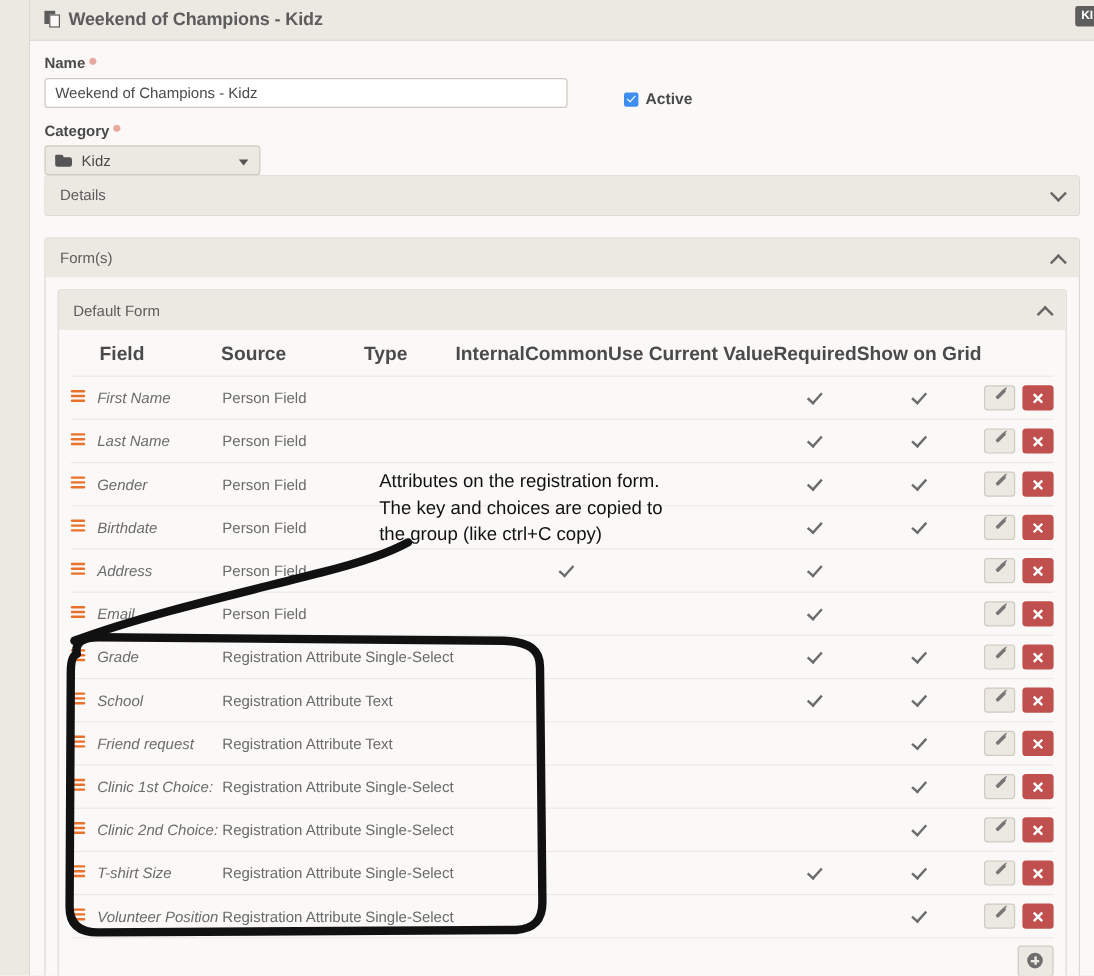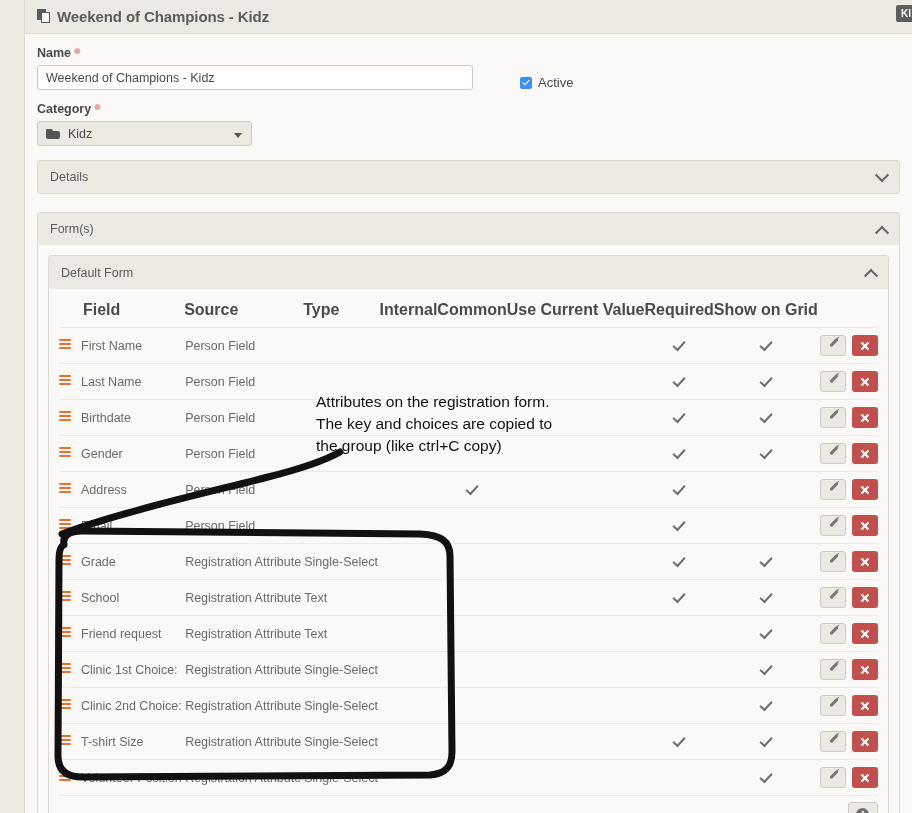--- a/index.html
+++ b/index.html
@@ -101,21 +101,21 @@
     line-height: 0;
     vertical-align: 2px;
     margin-left: 2px;
   }
 
   .form-row {
     display: flex;
     align-items: flex-end;
   }
   .col-left { width: 455px; }
-  .col-right { padding-top: 22px; padding-left: 28px; }
+  .col-right { padding-top: 22px; padding-left: 28px; font-weight: bold; }
 
   #name-input {
     width: 436px;
     height: 25px;
     background: #fff;
     border: 1px solid #cfcac1;
     border-radius: 3px;
     box-sizing: border-box;
     padding: 0 8px;
     font-family: "Liberation Sans", sans-serif;
@@ -146,21 +146,21 @@
     height: 6px;
     border: solid #fff;
     border-width: 0 1.8px 1.8px 0;
     transform: rotate(42deg);
   }
   .cb-label { font-size: 13px; color: #4a4a4a; }
 
   
   #category-select {
     margin-top: 12px;
-    width: 215px;
+    width: 180px;
     height: 25px;
     background: #ece9e3;
     border: 1px solid #cfcac1;
     border-radius: 3px;
     box-sizing: border-box;
     display: flex;
     align-items: center;
     padding: 0 8px;
     position: relative;
   }
@@ -192,21 +192,20 @@
     right: 9px;
     top: 11px;
     width: 0; height: 0;
     border-left: 4px solid transparent;
     border-right: 4px solid transparent;
     border-top: 5px solid #555;
   }
 
   
   .accordion {
-    margin-top: 14px;
     border: 1px solid #ddd9d2;
     border-radius: 3px;
     background: #faf9f7;
   }
   .acc-head {
     height: 32px;
     background: #ece9e3;
     display: flex;
     align-items: center;
     padding: 0 12px;
@@ -273,21 +272,21 @@
   .th-field    { width: 125px; padding-left: 24px !important; }
   .th-source   { width: 138px; }
   .th-type     { width: 88px; }
   .th-internal { width: 48px; text-align: center !important; }
   .th-common   { width: 58px; text-align: center !important; }
   .th-ucv      { width: 118px; text-align: center !important; }
   .th-required { width: 62px; text-align: center !important; }
   .th-grid     { width: 82px; text-align: center; }
   .th-actions  { width: 80px; }
 
-  td.c-field { padding-left: 0; position: relative; }
+  td.c-field { padding-left: 0; position: relative; font-style: italic; }
   .drag-handle {
     display: inline-block;
     width: 12px;
     margin-right: 10px;
     vertical-align: 1px;
   }
   .drag-handle i {
     display: block;
     height: 2px;
     background: #e8722c;
@@ -494,32 +493,32 @@
                     <td>Person Field</td>
                     <td></td>
                     <td class="c-center"></td>
                     <td class="c-center"></td>
                     <td class="c-center"></td>
                     <td class="c-center"><span class="tick"></span></td>
                     <td class="c-center"><span class="tick"></span></td>
                     <td class="c-actions"><span class="btn btn-edit"><span class="pencil"></span></span><span class="btn btn-delete"></span></td>
                   </tr>
                   <tr>
-                    <td class="c-field"><span class="drag-handle"><i></i><i></i><i></i></span><span>Birthdate</span></td>
+                    <td class="c-field"><span class="drag-handle"><i></i><i></i><i></i></span><span>Gender</span></td>
                     <td>Person Field</td>
                     <td></td>
                     <td class="c-center"></td>
                     <td class="c-center"></td>
                     <td class="c-center"></td>
                     <td class="c-center"><span class="tick"></span></td>
                     <td class="c-center"><span class="tick"></span></td>
                     <td class="c-actions"><span class="btn btn-edit"><span class="pencil"></span></span><span class="btn btn-delete"></span></td>
                   </tr>
                   <tr>
-                    <td class="c-field"><span class="drag-handle"><i></i><i></i><i></i></span><span>Gender</span></td>
+                    <td class="c-field"><span class="drag-handle"><i></i><i></i><i></i></span><span>Birthdate</span></td>
                     <td>Person Field</td>
                     <td></td>
                     <td class="c-center"></td>
                     <td class="c-center"></td>
                     <td class="c-center"></td>
                     <td class="c-center"><span class="tick"></span></td>
                     <td class="c-center"><span class="tick"></span></td>
                     <td class="c-actions"><span class="btn btn-edit"><span class="pencil"></span></span><span class="btn btn-delete"></span></td>
                   </tr>
                   <tr>

